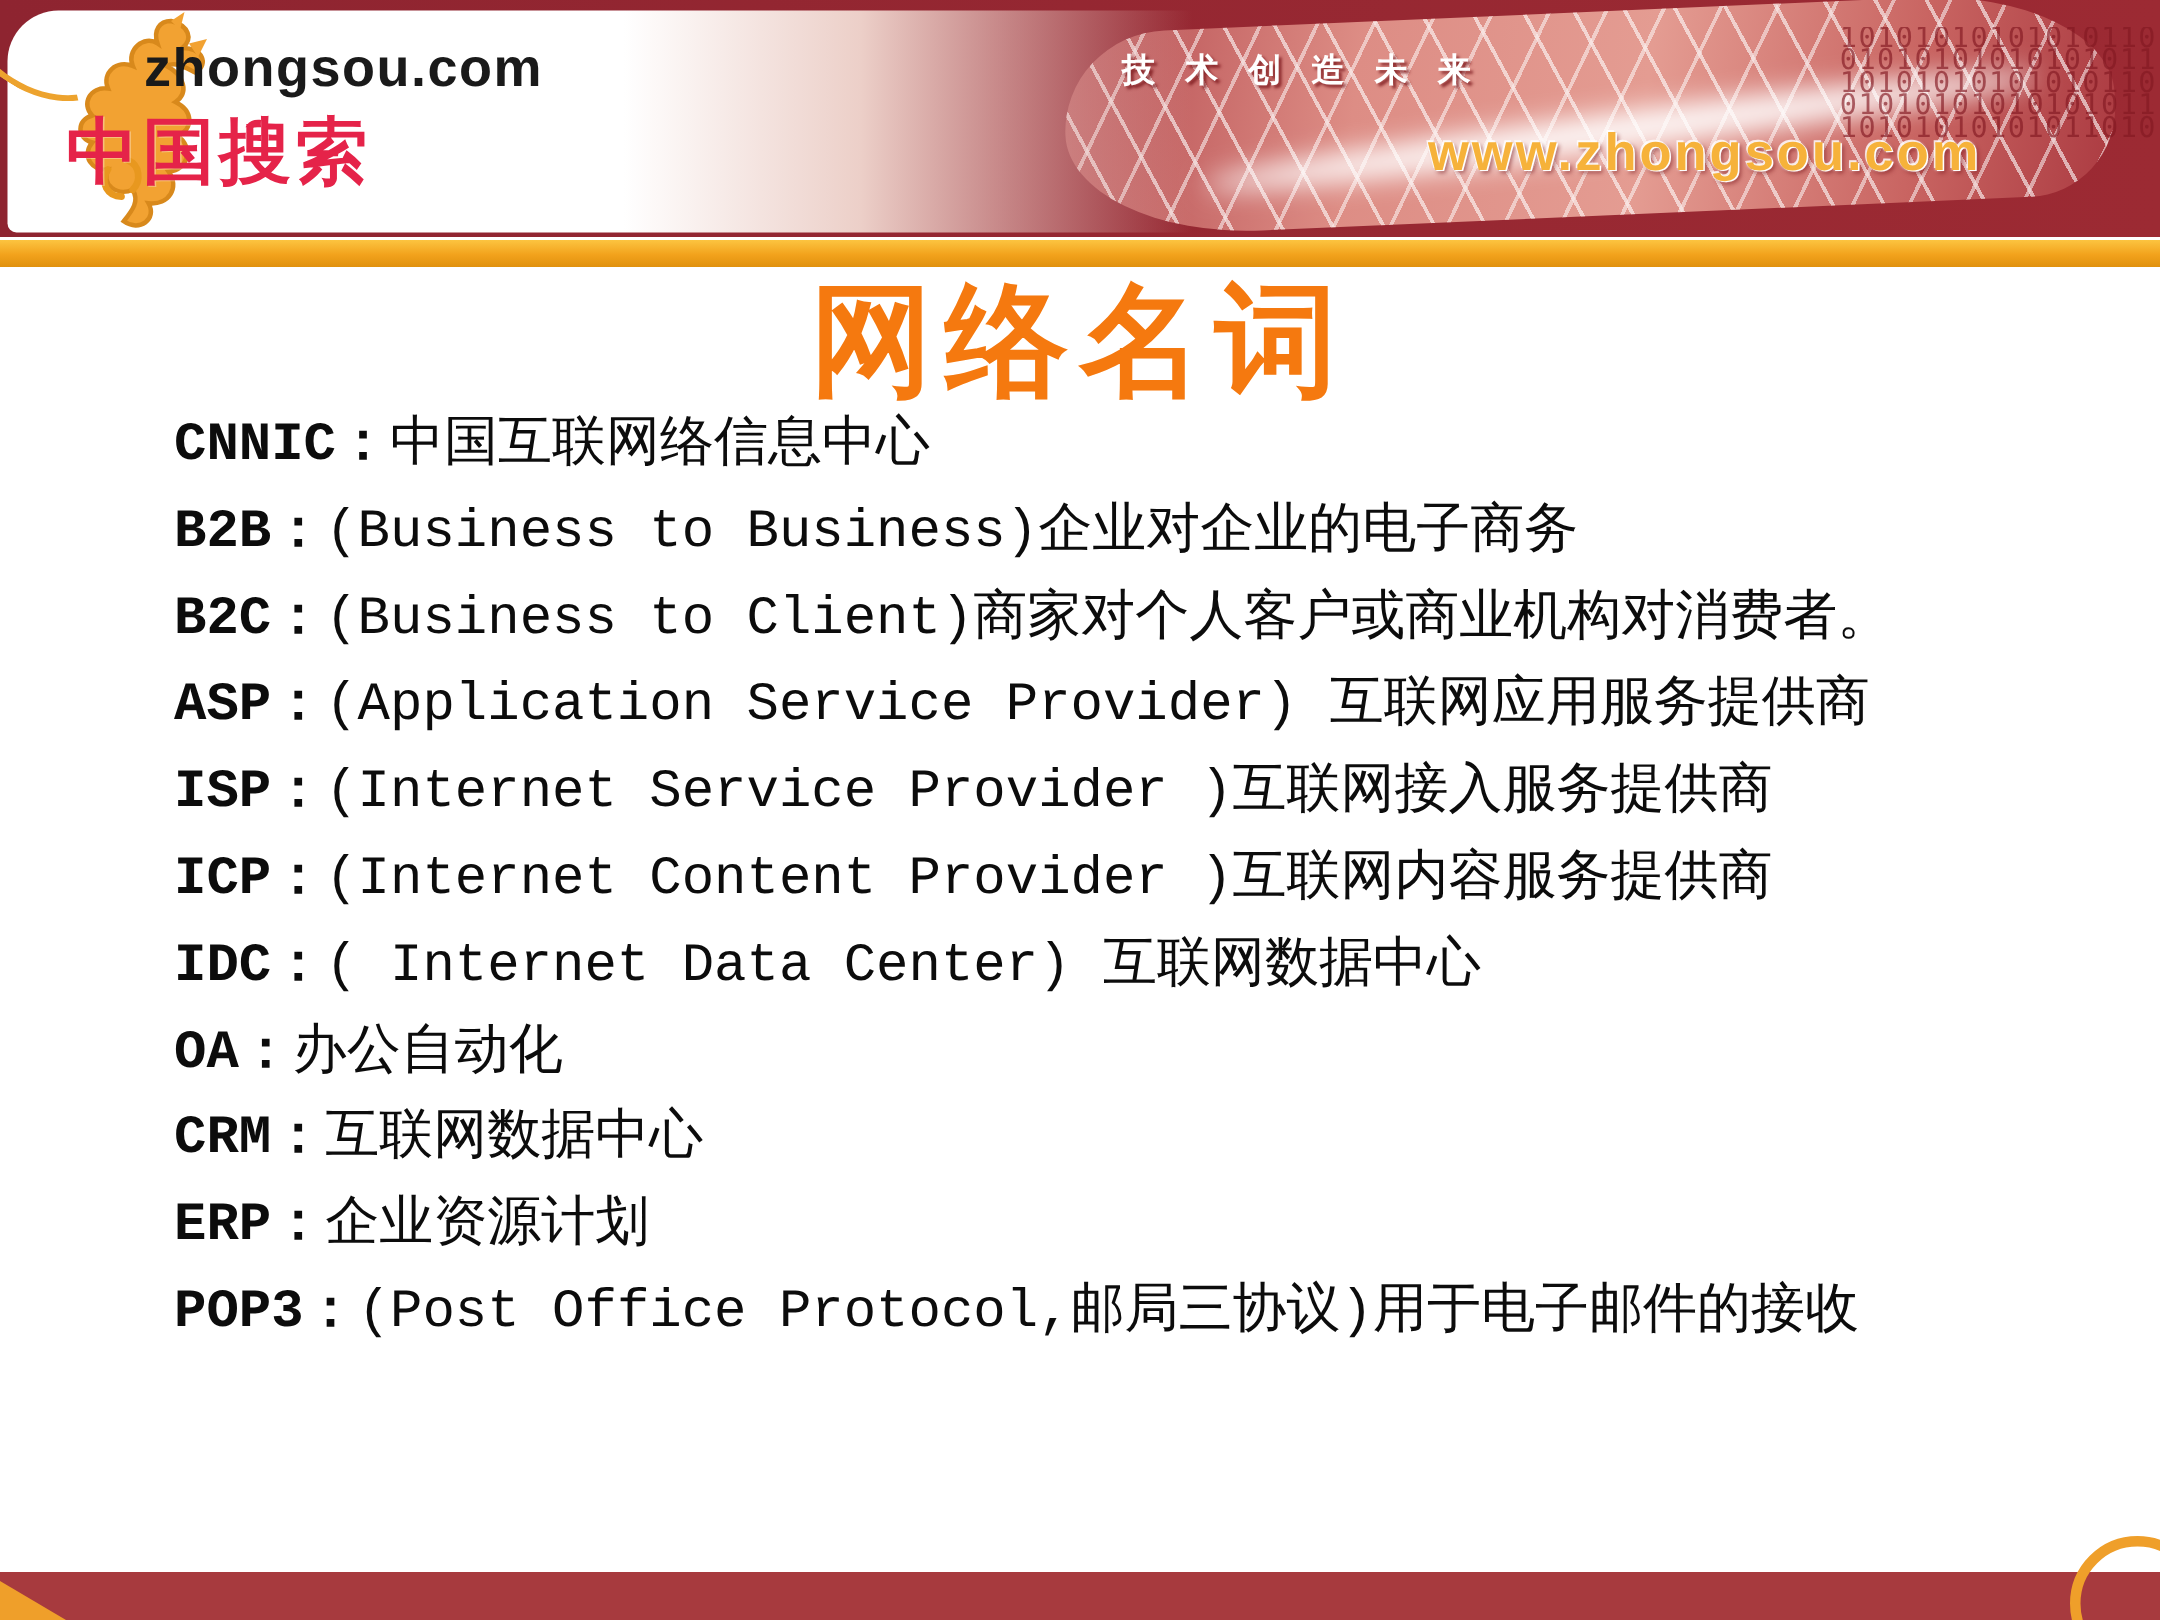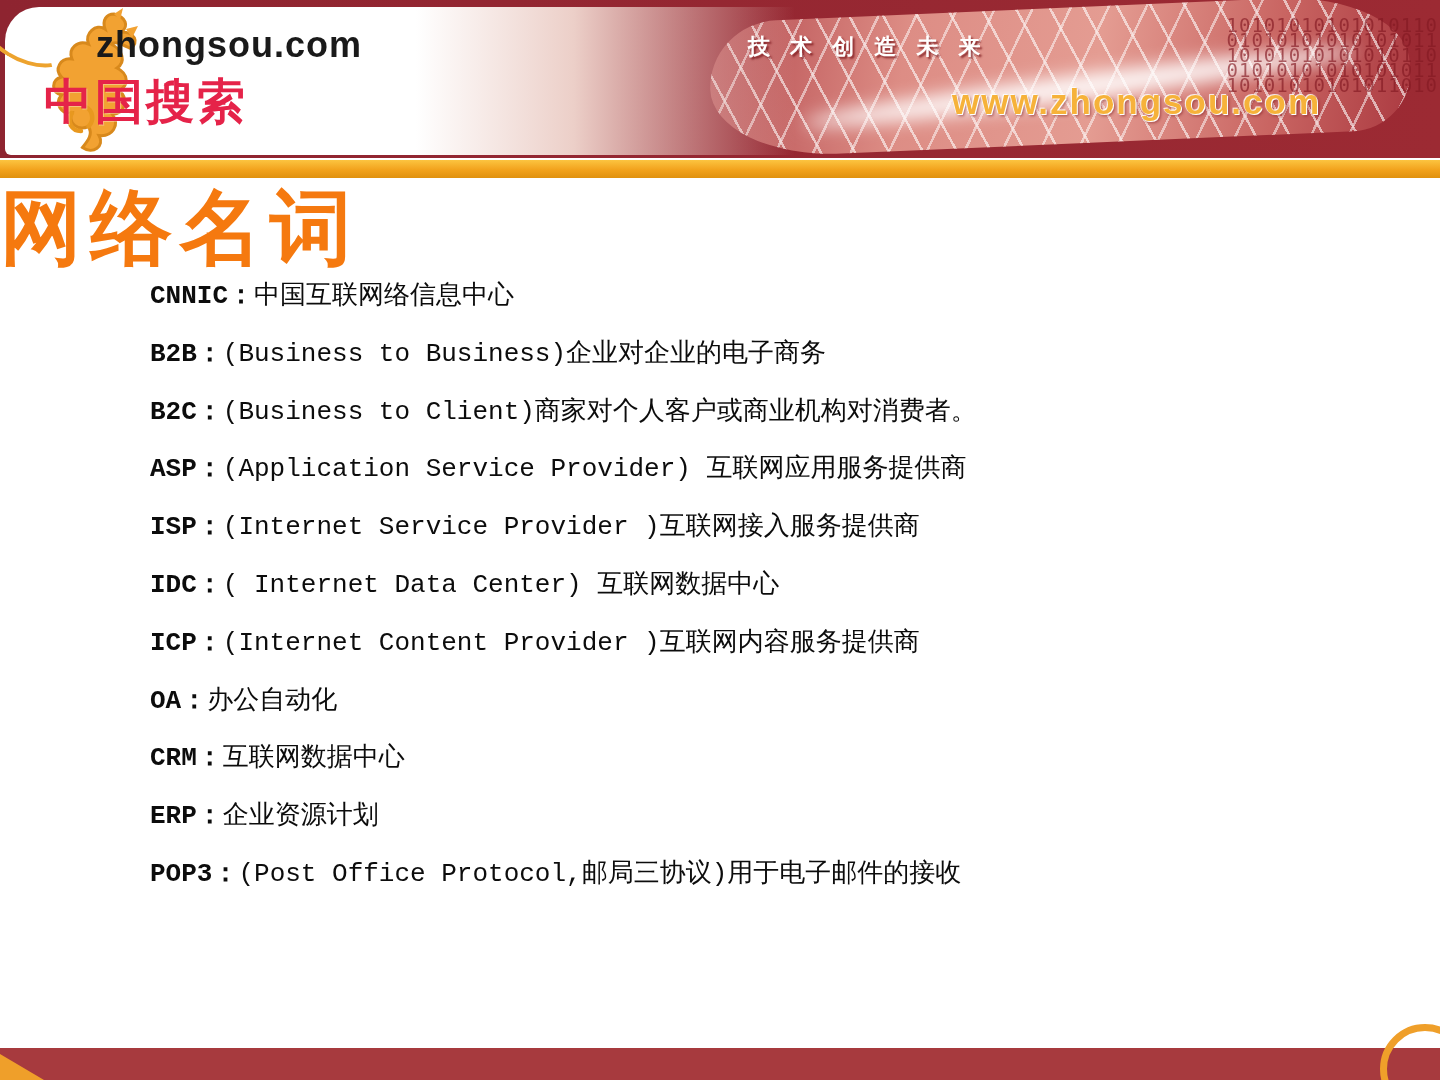--- a/index.html
+++ b/index.html
@@ -83,29 +83,28 @@
 
   
   .strip{
     position:absolute;top:158px;left:0;width:1440px;height:20px;
     background:linear-gradient(#fcc440 0%,var(--accent-orange,#f2a21c) 55%,#e0910e 100%);
     border-top:2px solid #fff;box-sizing:border-box;
   }
 
   
   .title{
-    position:absolute;top:184px;left:0;width:1440px;text-align:left;
+    position:absolute;top:184px;left:0;width:1440px;text-align:center;
     color:var(--title-orange,#f5790f);font-weight:900;font-size:82px;line-height:88px;
     letter-spacing:8px;font-family:"Liberation Sans",sans-serif;
   }
   .terms{
     position:absolute;top:268px;left:116px;width:1280px;
     color:#0c0c0c;font-family:"Liberation Mono","DejaVu Sans Mono",monospace;
-    font-size:26px;
-    margin-left:34px;
+    font-size:36px;
   }
   .line{line-height:57.8px;white-space:pre;}
   .term{font-weight:bold;}
 
   
   .bottom-bar{
     position:absolute;bottom:0;left:0;width:1440px;height:32px;
     background:var(--bottom-red,#a73a3e);
   }
   .bl-accent{
@@ -155,22 +154,22 @@
   <div class="strip"></div>
 
   <div class="title">网络名词</div>
 
   <div class="terms">
     <div class="line"><span class="term">CNNIC：</span><span>中国互联网络信息中心</span></div>
     <div class="line"><span class="term">B2B：</span><span>(Business to Business)企业对企业的电子商务</span></div>
     <div class="line"><span class="term">B2C：</span><span>(Business to Client)商家对个人客户或商业机构对消费者。</span></div>
     <div class="line"><span class="term">ASP：</span><span>(Application Service Provider) 互联网应用服务提供商</span></div>
     <div class="line"><span class="term">ISP：</span><span>(Internet Service Provider )互联网接入服务提供商</span></div>
+    <div class="line"><span class="term">ICP：</span><span>(Internet Content Provider )互联网内容服务提供商</span></div>
     <div class="line"><span class="term">IDC：</span><span>( Internet Data Center) 互联网数据中心</span></div>
-    <div class="line"><span class="term">ICP：</span><span>(Internet Content Provider )互联网内容服务提供商</span></div>
     <div class="line"><span class="term">OA：</span><span>办公自动化</span></div>
     <div class="line"><span class="term">CRM：</span><span>互联网数据中心</span></div>
     <div class="line"><span class="term">ERP：</span><span>企业资源计划</span></div>
     <div class="line"><span class="term">POP3：</span><span>(Post Office Protocol,邮局三协议)用于电子邮件的接收</span></div>
   </div>
 
   <div class="bottom-bar"></div>
   <div class="bl-accent"></div>
   <div class="br-accent"></div>
 

